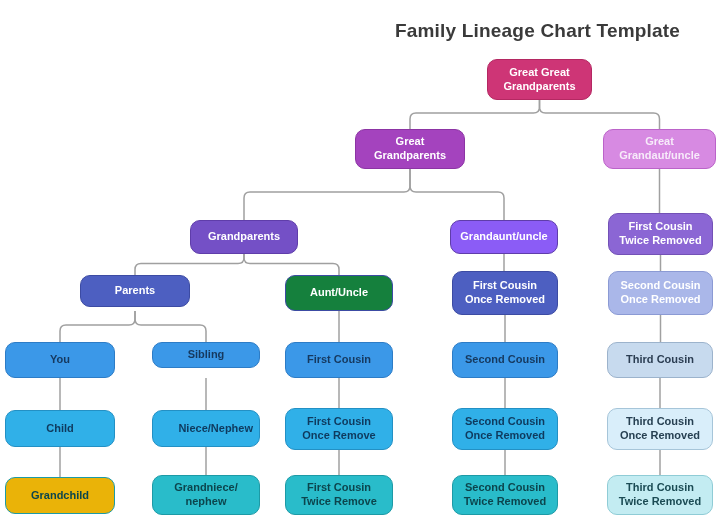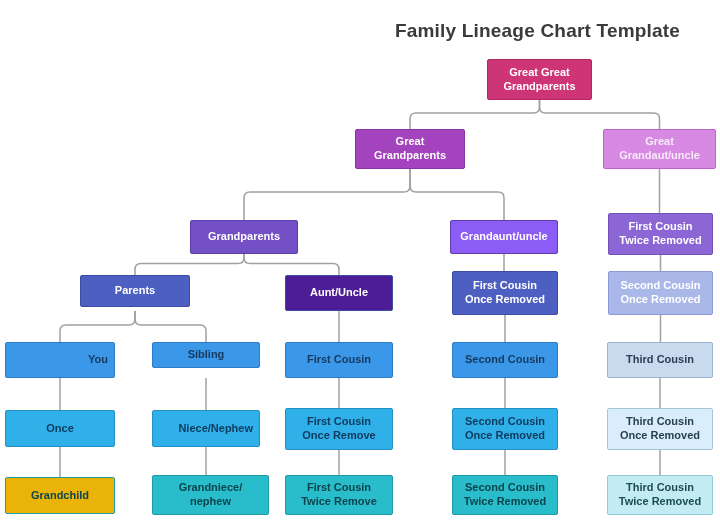--- a/index.html
+++ b/index.html
@@ -16,21 +16,21 @@
     text-align:center;
     font-size:19px;font-weight:700;
     color:#3a3a3a;
     letter-spacing:.2px;
   }
   .edges{position:absolute;left:0;top:0;width:720px;height:521px;}
   .node{
     position:absolute;
     box-sizing:border-box;
     display:flex;align-items:center;justify-content:center;
-    border-radius:2px;
+    border-radius:10px;
     font-size:11px;font-weight:600;
     text-align:center;
     white-space:pre-line;
     line-height:1.25;
     padding:2px 6px;
     cursor:default;
   }
 </style>
 </head>
 <body>
@@ -68,40 +68,40 @@
 Grandparents</span></div>
       <div class="node" style="left: 355px; top: 129px; width: 110px; height: 40px; background: rgb(164, 67, 190); color: rgb(255, 255, 255); border: 1px solid rgb(140, 52, 164);"><span>Great
 Grandparents</span></div>
       <div class="node" style="left: 603px; top: 129px; width: 113px; height: 40px; background: rgb(215, 138, 226); color: rgb(247, 235, 250); border: 1px solid rgb(187, 99, 201);"><span>Great
 Grandaut/uncle</span></div>
       <div class="node" style="left: 190px; top: 220px; width: 108px; height: 34px; background: rgb(116, 80, 198); color: rgb(255, 255, 255); border: 1px solid rgb(95, 61, 170);"><span>Grandparents</span></div>
       <div class="node" style="left: 450px; top: 220px; width: 108px; height: 34px; background: #8b5cf6; color: rgb(255, 255, 255); border: 1px solid rgb(95, 61, 170);"><span>Grandaunt/uncle</span></div>
       <div class="node" style="left: 608px; top: 213px; width: 105px; height: 42px; background: rgb(139, 102, 212); color: rgb(255, 255, 255); border: 1px solid rgb(115, 81, 182);"><span>First Cousin
 Twice Removed</span></div>
       <div class="node" style="left: 80px; top: 275px; width: 110px; height: 32px; background: rgb(77, 95, 193); color: rgb(255, 255, 255); border: 1px solid rgb(60, 75, 163);"><span>Parents</span></div>
-      <div class="node" style="left: 285px; top: 275px; width: 108px; height: 36px; background: #4c1d95; color: rgb(255, 255, 255); border: 1px solid rgb(60, 75, 163);"><span>Aunt/Uncle</span></div>
+      <div class="node" style="left: 285px; top: 275px; width: 108px; height: 36px; background: #15803d; color: rgb(255, 255, 255); border: 1px solid rgb(60, 75, 163);"><span>Aunt/Uncle</span></div>
       <div class="node" style="left: 452px; top: 271px; width: 106px; height: 44px; background: rgb(77, 95, 193); color: rgb(255, 255, 255); border: 1px solid rgb(60, 75, 163);"><span>First Cousin
 Once Removed</span></div>
       <div class="node" style="left: 608px; top: 271px; width: 105px; height: 44px; background: rgb(170, 183, 233); color: rgb(255, 255, 255); border: 1px solid rgb(139, 154, 212);"><span>Second Cousin
 Once Removed</span></div>
-      <div class="node" style="left: 5px; top: 342px; width: 110px; height: 36px; background: rgb(59, 152, 232); color: rgb(22, 57, 95); border: 1px solid rgb(45, 124, 198); justify-content: flex-end;"><span>You</span></div>
+      <div class="node" style="left: 5px; top: 342px; width: 110px; height: 36px; background: rgb(59, 152, 232); color: rgb(22, 57, 95); border: 1px solid rgb(45, 124, 198);"><span>You</span></div>
       <div class="node" style="left: 152px; top: 342px; width: 108px; height: 26px; background: rgb(59, 152, 232); color: rgb(22, 57, 95); border: 1px solid rgb(45, 124, 198);"><span>Sibling</span></div>
       <div class="node" style="left: 285px; top: 342px; width: 108px; height: 36px; background: rgb(59, 152, 232); color: rgb(22, 57, 95); border: 1px solid rgb(45, 124, 198);"><span>First Cousin</span></div>
       <div class="node" style="left: 452px; top: 342px; width: 106px; height: 36px; background: rgb(59, 152, 232); color: rgb(22, 57, 95); border: 1px solid rgb(45, 124, 198);"><span>Second Cousin</span></div>
       <div class="node" style="left: 607px; top: 342px; width: 106px; height: 36px; background: rgb(199, 218, 238); color: rgb(43, 61, 82); border: 1px solid rgb(156, 179, 204);"><span>Third Cousin</span></div>
-      <div class="node" style="left: 5px; top: 410px; width: 110px; height: 37px; background: rgb(48, 176, 232); color: rgb(15, 58, 94); border: 1px solid rgb(35, 144, 196);"><span>Once</span></div>
+      <div class="node" style="left: 5px; top: 410px; width: 110px; height: 37px; background: rgb(48, 176, 232); color: rgb(15, 58, 94); border: 1px solid rgb(35, 144, 196);"><span>Child</span></div>
       <div class="node" style="left: 152px; top: 410px; width: 108px; height: 37px; background: rgb(48, 176, 232); color: rgb(15, 58, 94); border: 1px solid rgb(35, 144, 196); justify-content: flex-end;"><span>Niece/Nephew</span></div>
       <div class="node" style="left: 285px; top: 408px; width: 108px; height: 42px; background: rgb(48, 176, 232); color: rgb(15, 58, 94); border: 1px solid rgb(35, 144, 196);"><span>First Cousin
 Once Remove</span></div>
       <div class="node" style="left: 452px; top: 408px; width: 106px; height: 42px; background: rgb(48, 176, 232); color: rgb(15, 58, 94); border: 1px solid rgb(35, 144, 196);"><span>Second Cousin
 Once Removed</span></div>
       <div class="node" style="left: 607px; top: 408px; width: 106px; height: 42px; background: rgb(217, 238, 250); color: rgb(39, 64, 82); border: 1px solid rgb(166, 197, 217);"><span>Third Cousin
 Once Removed</span></div>
       <div class="node" style="left: 5px; top: 477px; width: 110px; height: 37px; background: #eab308; color: rgb(12, 69, 77); border: 1px solid rgb(29, 154, 166);"><span>Grandchild</span></div>
-      <div class="node" style="left: 152px; top: 475px; width: 117px; height: 40px; background: rgb(41, 188, 202); color: rgb(12, 69, 77); border: 1px solid rgb(29, 154, 166);"><span>Grandniece/
+      <div class="node" style="left: 152px; top: 475px; width: 108px; height: 40px; background: rgb(41, 188, 202); color: rgb(12, 69, 77); border: 1px solid rgb(29, 154, 166);"><span>Grandniece/
 nephew</span></div>
       <div class="node" style="left: 285px; top: 475px; width: 108px; height: 40px; background: rgb(41, 188, 202); color: rgb(12, 69, 77); border: 1px solid rgb(29, 154, 166);"><span>First Cousin
 Twice Remove</span></div>
       <div class="node" style="left: 452px; top: 475px; width: 106px; height: 40px; background: rgb(41, 188, 202); color: rgb(12, 69, 77); border: 1px solid rgb(29, 154, 166);"><span>Second Cousin
 Twice Removed</span></div>
       <div class="node" style="left: 607px; top: 475px; width: 106px; height: 40px; background: rgb(195, 236, 242); color: rgb(27, 75, 84); border: 1px solid rgb(143, 204, 214);"><span>Third Cousin
 Twice Removed</span></div>
     </div>
 </div>
 

